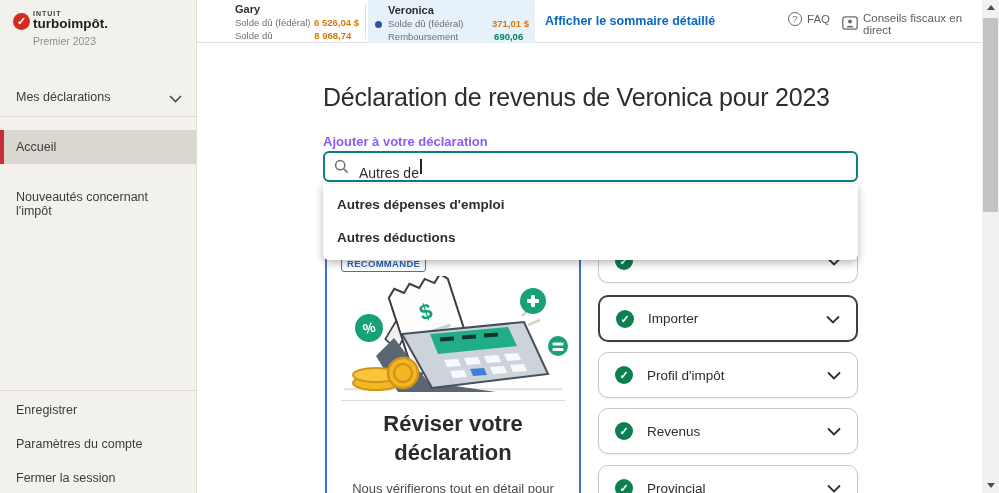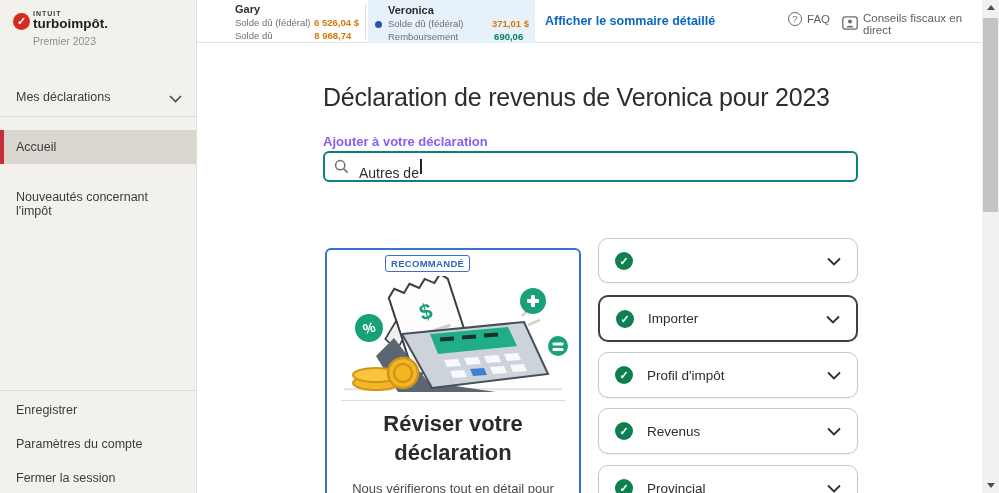--- a/index.html
+++ b/index.html
@@ -75,21 +75,21 @@
   .dropdown { position:absolute; left:126px; top:141px; width:535px; background:#fff; z-index:30;
               border-radius:0 0 6px 6px; box-shadow:0 3px 8px rgba(0,0,0,0.28); padding:4px 0 6px; }
   .dd-item { height:33px; line-height:33px; padding-left:14px; font-size:13.5px; font-weight:bold;
              color:#2d2d2d; cursor:pointer; }
 
   
   .rec-card { position:absolute; left:128px; top:205px; width:256px; height:390px; background:#fff;
               border:2px solid #3a72c8; border-radius:6px; z-index:5; cursor:pointer; }
   .rec-badge { position:absolute; left:14px; top:5px; background:#fff; border:1px solid #3a72c8;
                border-radius:3px; color:#2f66c0; font-size:9.5px; font-weight:bold;
-               letter-spacing:0.3px; padding:2px 5px;margin-left:44px; }
+               letter-spacing:0.3px; padding:2px 5px; }
   .illus { display:block; margin:26px auto 0; }
   .card-sep { border:none; border-top:1px solid #dcdcdc; margin:2px 14px 0; }
   .card-title { margin-top:9px; text-align:center; font-size:22px; font-weight:bold;
                 color:#2b2b2b; line-height:1.3; padding:0 30px; }
   .card-body { margin-top:13px; text-align:center; font-size:13px; color:#4a4a4a;
                line-height:1.45; padding:0 13px; }
 
   
   .sections { position:absolute; left:401px; top:0; width:260px; }
   .acc { position:absolute; left:0; width:260px; background:#fff; border:1px solid #c8c8c8;
@@ -213,20 +213,24 @@
       <input class="search-input" type="text" value="Autres de" style="">
       <span class="search-ico">
         <svg width="15" height="15" viewBox="0 0 15 15">
             <circle cx="6.2" cy="6.2" r="4.6" fill="none" stroke="#6e6e6e" stroke-width="1.5"></circle>
             <line x1="9.8" y1="9.8" x2="13.6" y2="13.6" stroke="#6e6e6e" stroke-width="1.5"></line>
           </svg>
       </span>
       <span class="caret"></span>
     </div>
 
+    <div class="dropdown">
+      <div class="dd-item">Autres dépenses d'emploi</div>
+      <div class="dd-item">Autres déductions</div>
+    </div>
 
     <div class="rec-card">
       <span class="rec-badge">RECOMMANDÉ</span>
 
       <svg class="illus" width="234" height="122" viewBox="0 0 234 122">
 
         <rect x="8" y="112" width="218" height="2.5" rx="1.2" fill="#e6e6e6"></rect>
 
         <g transform="rotate(-18 95 45)">
           <path d="M62 10 L70 3 L78 10 L86 3 L94 10 L102 3 L110 10 L118 3 L124 10 L124 92 L62 92 Z" fill="#fdfdfd" stroke="#3c3c3c" stroke-width="2"></path>

